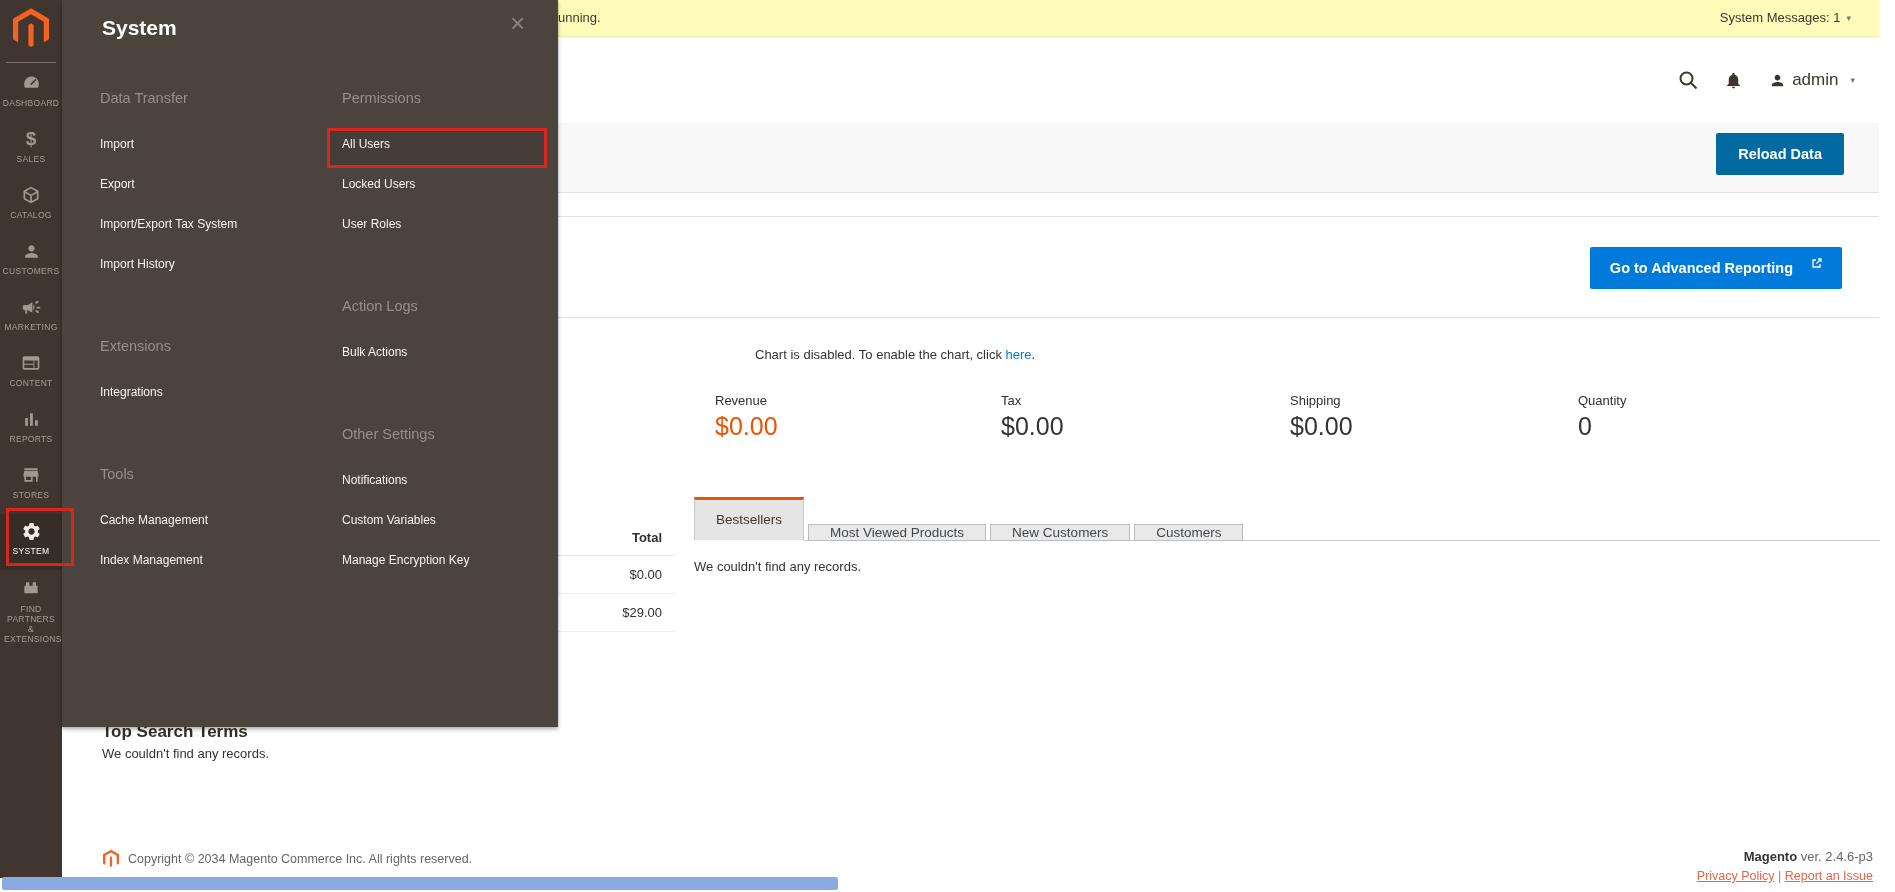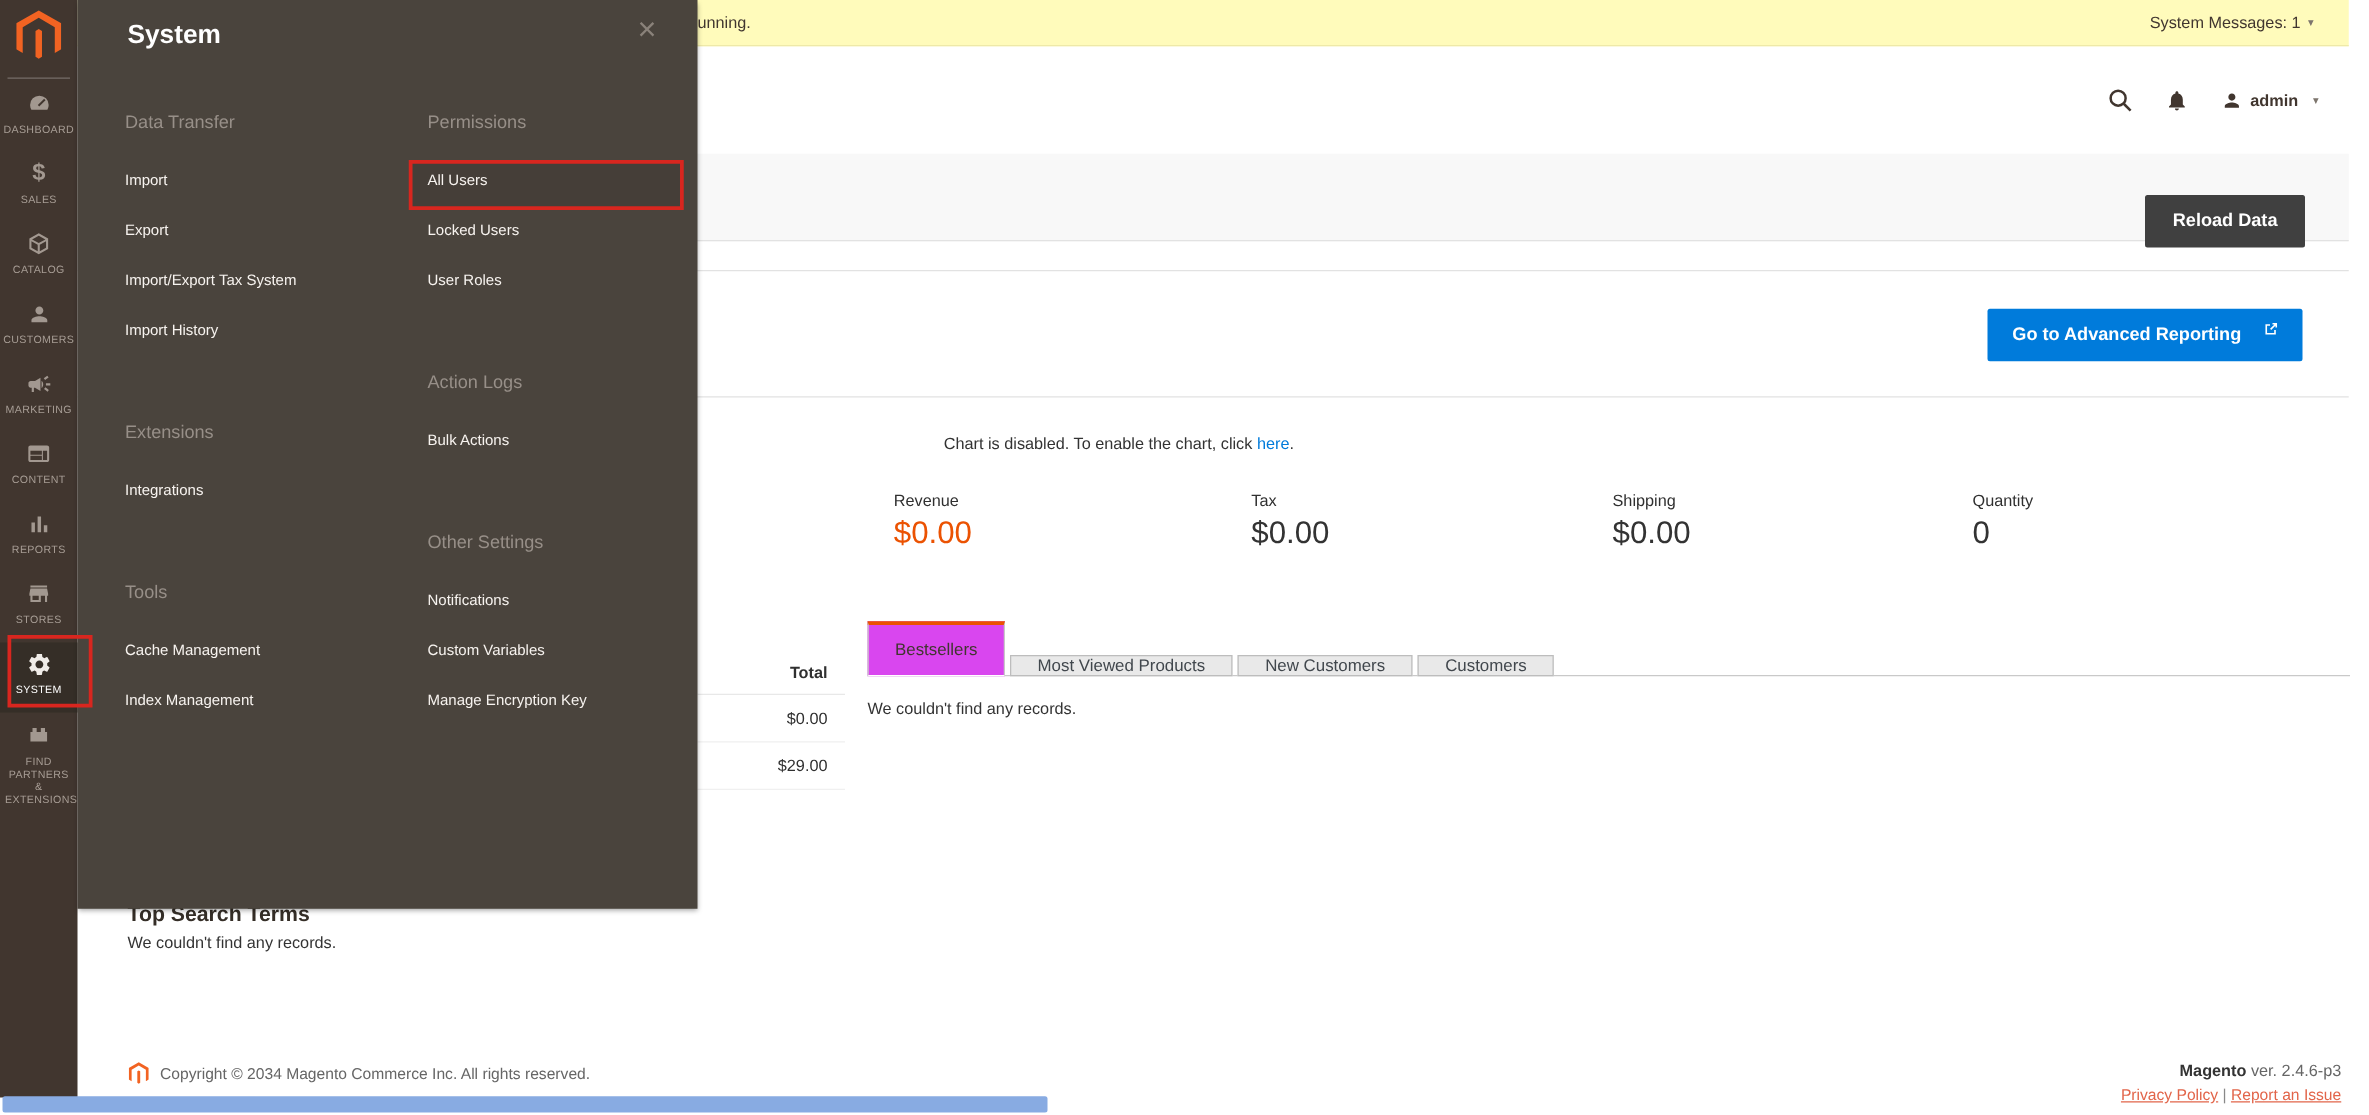--- a/index.html
+++ b/index.html
@@ -36,25 +36,25 @@
   
   .banner { position:absolute; left:62px; top:0; width:1817px; height:37px; background:#fffbbb; border-bottom:1px solid #eee9a9; z-index:1; }
   .banner-frag { position:absolute; left:496px; top:10px; font-size:13px; color:#41362f; }
   .sysmsg { position:absolute; right:28px; top:10px; font-size:13px; color:#41362f; cursor:pointer; }
   .caret { font-size:9px; color:#7d756d; margin-left:6px; vertical-align:1px; }
 
   
   .hdr-icons { position:absolute; right:40px; top:62px; height:36px; display:flex; align-items:center; gap:26px; z-index:2; }
   .hicon { cursor:pointer; display:flex; align-items:center; }
   .admin-group { display:flex; align-items:center; gap:6px; cursor:pointer; }
-  .admin-name { font-size:13px; color:#41362f;font-weight:bold; }
+  .admin-name { font-size:17px; color:#41362f; }
 
   
   .actions-bar { position:absolute; left:62px; top:123px; width:1817px; height:70px; background:#f8f8f8; border-bottom:1px solid #e2e2e2; z-index:1; }
-  .btn-orange { position:absolute; right:35px; top:33px; height:42px; padding:0 22px; background:#404040; border:none;
+  .btn-orange { position:absolute; right:35px; top:10px; height:42px; padding:0 22px; background:#0369a1; border:none;
                 color:#fff; font-size:14.5px; font-weight:700; font-family:inherit; border-radius:2px; cursor:pointer; }
 
   
   .reporting { position:absolute; left:62px; top:216px; width:1817px; height:102px; border-top:1px solid #e2e2e2; border-bottom:1px solid #e2e2e2; z-index:1; }
   .reporting-frag { position:absolute; left:494px; top:60px; font-size:13.5px; color:#4d4d4d; }
   .btn-blue { position:absolute; right:37px; top:30px; height:42px; padding:0 20px; background:#007bdb; border:none;
               color:#fff; font-size:14.5px; font-weight:700; font-family:inherit; border-radius:2px; cursor:pointer;
               display:flex; align-items:center; gap:19px; }
   .ext-icon { margin-top:-10px; }
 
@@ -67,21 +67,21 @@
   .stat-value.orange { color:#eb5202; }
 
   
   .orders { position:absolute; left:558px; top:526px; width:118px; z-index:1; font-size:13px; }
   .orders .oh { text-align:right; padding:4px 14px 10px 0; font-weight:700; color:#303030; border-bottom:1px solid #e8e8e8; }
   .orders .orow { text-align:right; padding:11px 14px 11px 0; color:#303030; border-bottom:1px solid #f0f0f0; cursor:pointer; }
 
   
   .tabs { position:absolute; left:694px; top:497px; width:1186px; display:flex; align-items:flex-end; border-bottom:1px solid #c9c9c9; z-index:1; }
   .tab { font-size:13.5px; padding:0 21px; cursor:pointer; color:#41474d; background:#e9e9e9; border:1px solid #bdbdbd; margin-left:4px; margin-bottom:-1px; }
-  .tab.active { background:#d946ef; border:1px solid #c9c9c9; border-top:3px solid #eb5202; border-bottom:1px solid #fff; color:#41362f; padding:12px 21px 13px; margin-left:0; }
+  .tab.active { background:#e5e5e5; border:1px solid #c9c9c9; border-top:3px solid #eb5202; border-bottom:1px solid #fff; color:#41362f; padding:12px 21px 13px; margin-left:0; }
   .tabs-empty { position:absolute; left:694px; top:559px; font-size:13px; color:#333; z-index:1; }
 
   
   .search-terms { position:absolute; left:102px; top:722px; z-index:1; }
   .search-terms h2 { font-size:17px; font-weight:700; color:#352e27; }
   .search-terms p { font-size:13px; color:#333; margin-top:4px; }
 
   
   .footer-logo { position:absolute; left:103px; top:849px; width:16px; height:19px; z-index:1; }
   .copyright { position:absolute; left:128px; top:852px; font-size:12.5px; color:#666; z-index:1; }

